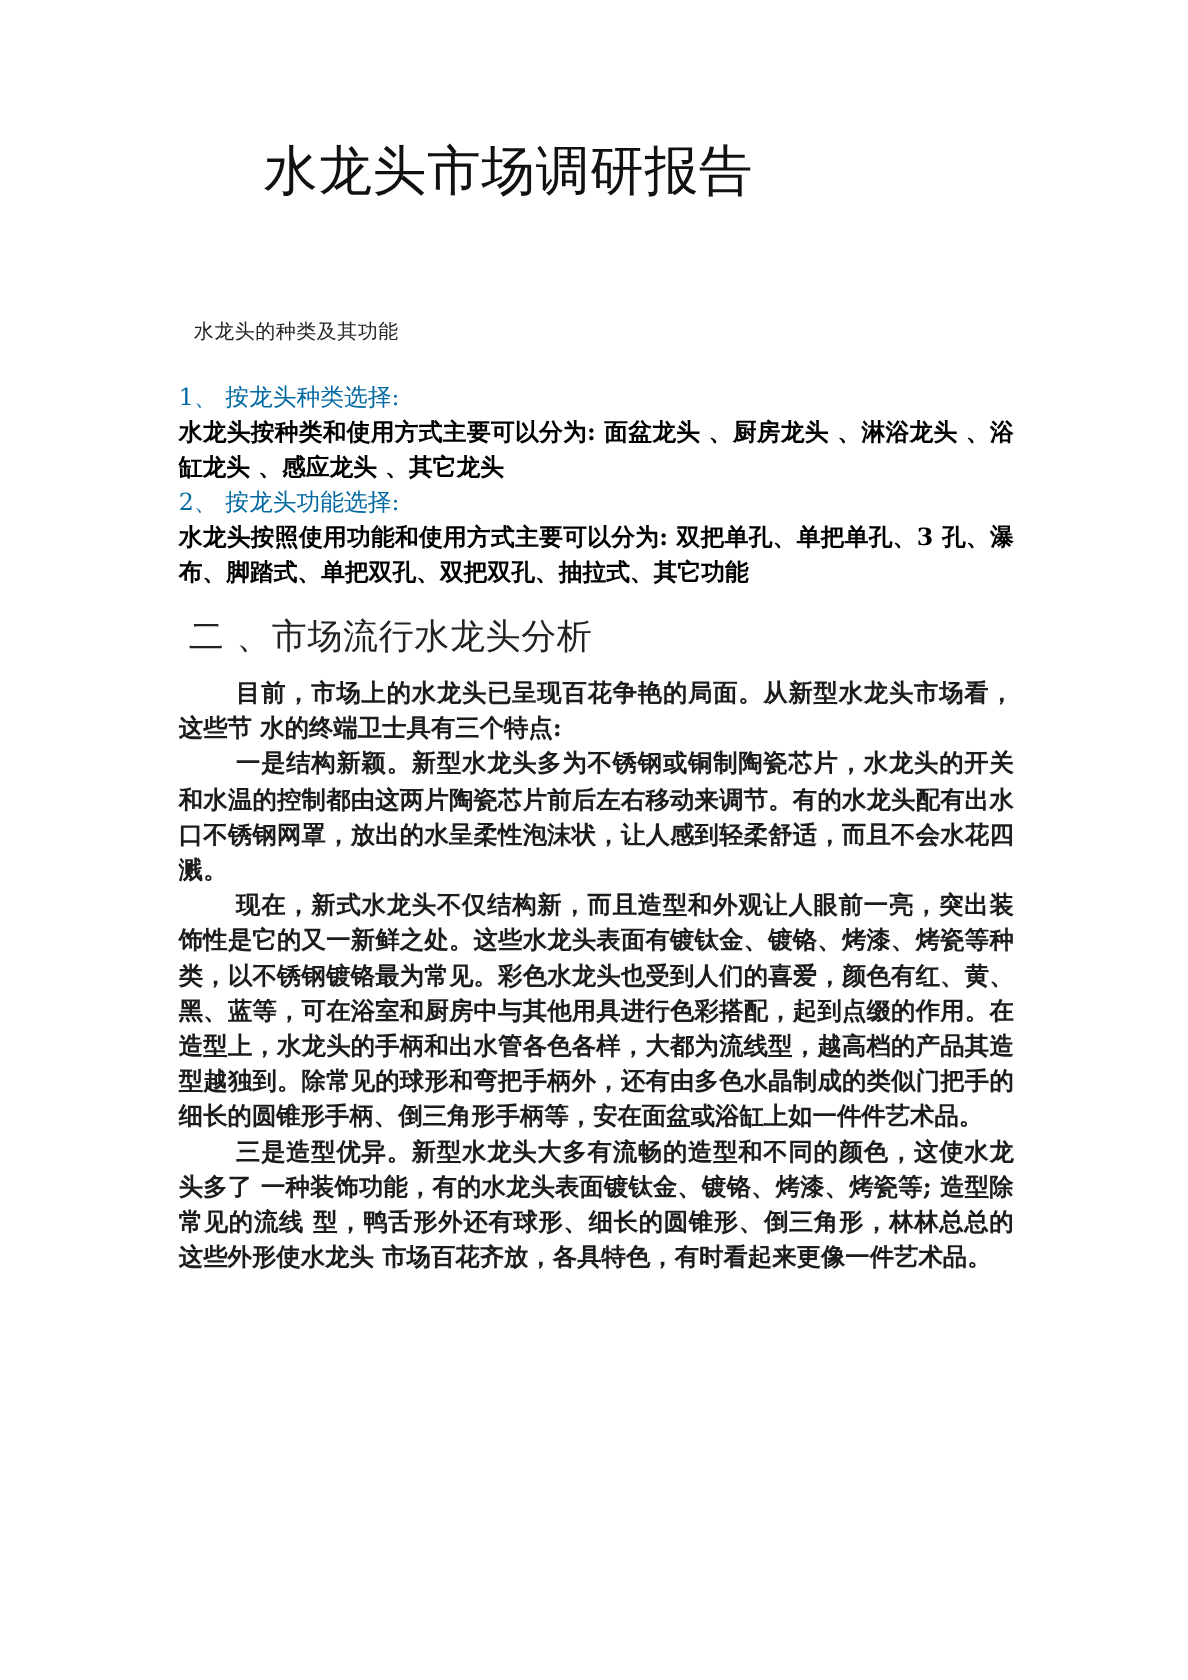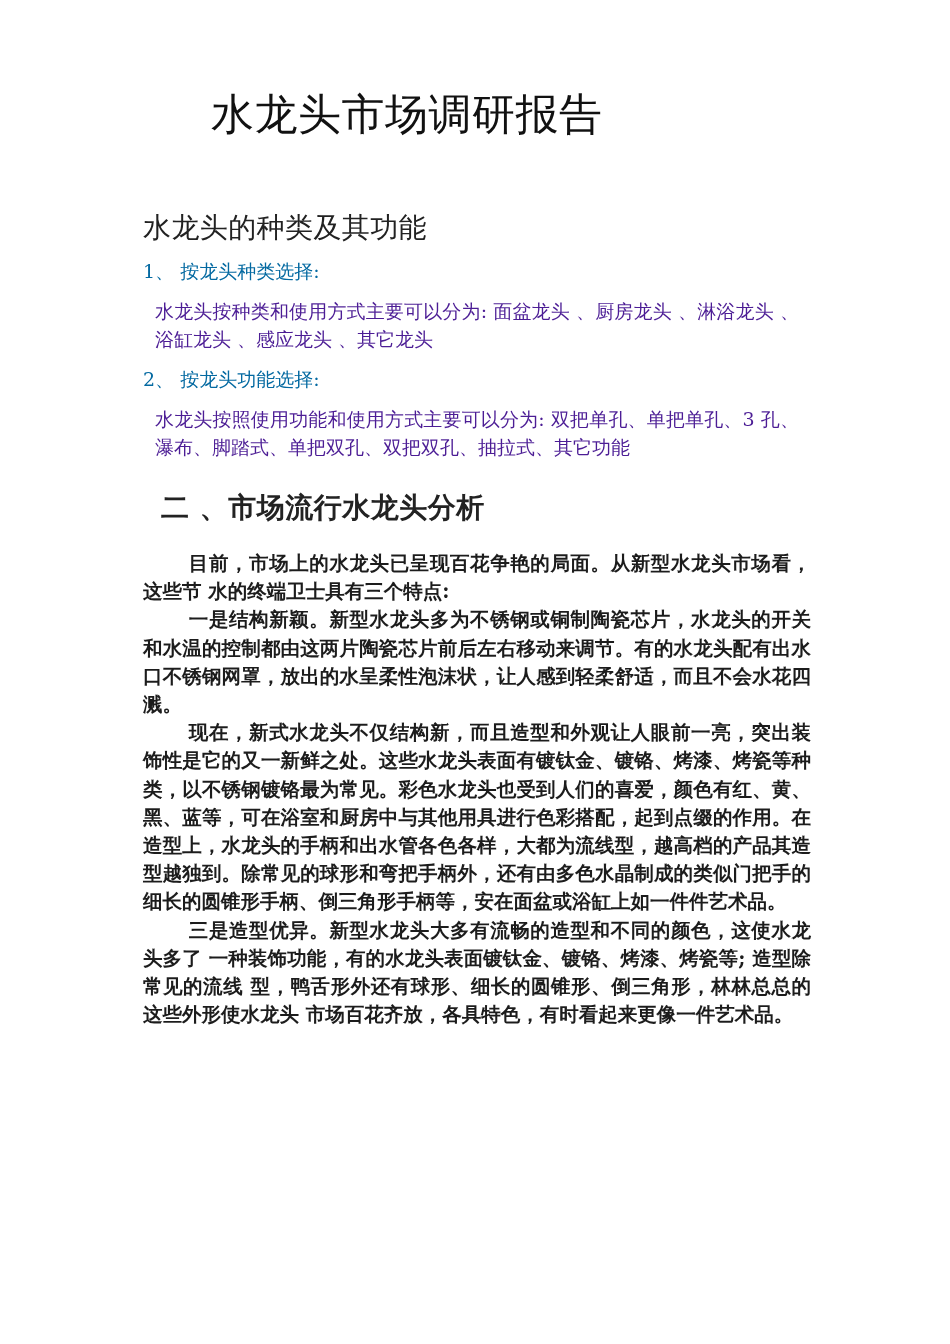--- a/index.html
+++ b/index.html
@@ -31,67 +31,67 @@
     width: 668px;
   }
 
   
   .doc-title {
     font-size: 43px;
     line-height: 50px;
     font-weight: 400;
     color: #111111;
     margin: 0;
-    padding-top: 89px;
+    padding-top: 112px;
     padding-left: 68px;
     letter-spacing: 0.5px;
     white-space: nowrap;
   }
 
   
   .h1 {
-    font-size: 28px;
+    font-size: 16px;
     line-height: 30px;
     font-weight: 400;
     color: #222222;
-    margin: 0;
+    margin: 12px;
     padding-top: 76px;
     letter-spacing: 0.4px;
-    font-family: Liberation Mono, monospace;
   }
 
   
   .h2 {
     font-size: 28px;
     line-height: 34px;
-    font-weight: 700;
+    font-weight: 400;
     color: #222222;
-    margin: 18px;
+    margin: 8px;
     padding-top: 12px;
     letter-spacing: 0.5px;
   }
 
   
   .list-block {
     margin: 0;
     padding-top: 12px;
   }
   .list-label {
     font-size: 19px;
     line-height: 28px;
     margin: 0;
     color: #0369a1;
   }
   .list-body {
     font-size: 19px;
     line-height: 28px;
-    margin: 12px;
-    color: #4c1d95;
+    margin: 0;
+    color: #000000;
     text-align: justify;
     text-justify: inter-character;
+    font-weight: bold;
   }
 
   
   .para {
     font-size: 19.5px;
     line-height: 28.2px;
     margin: 0;
     color: #1c1c1c;
     text-align: justify;
     text-justify: inter-character;

